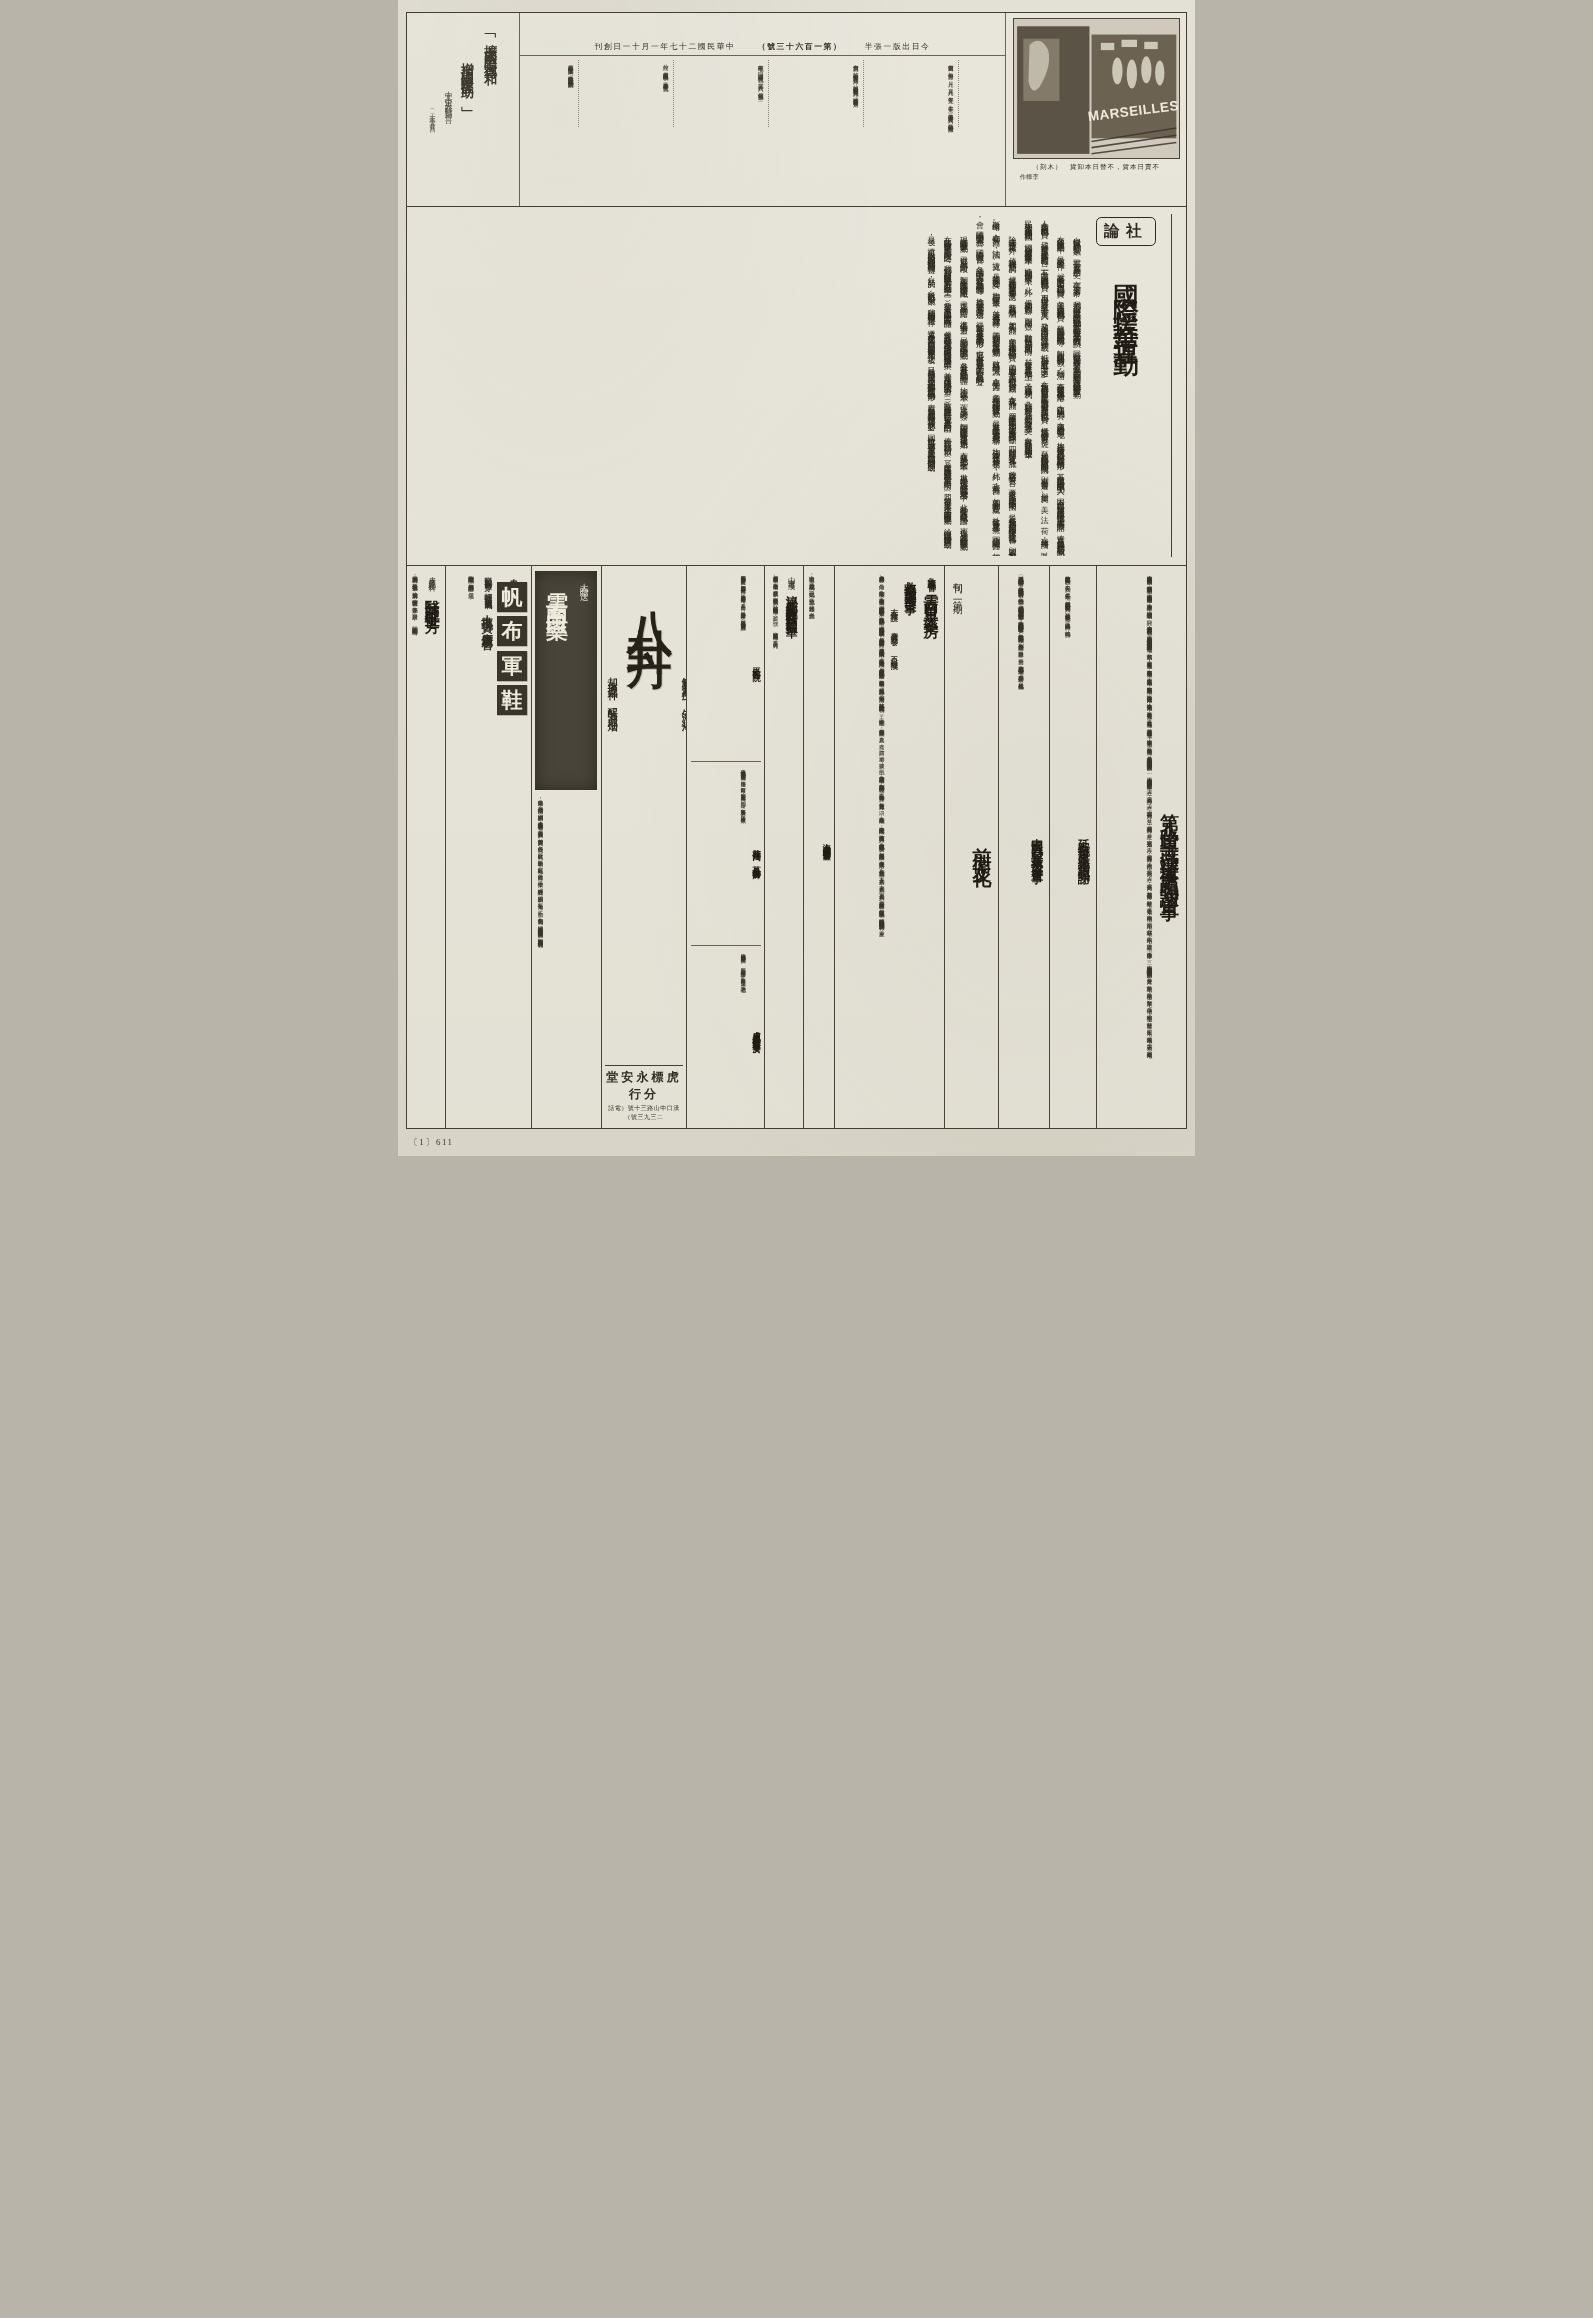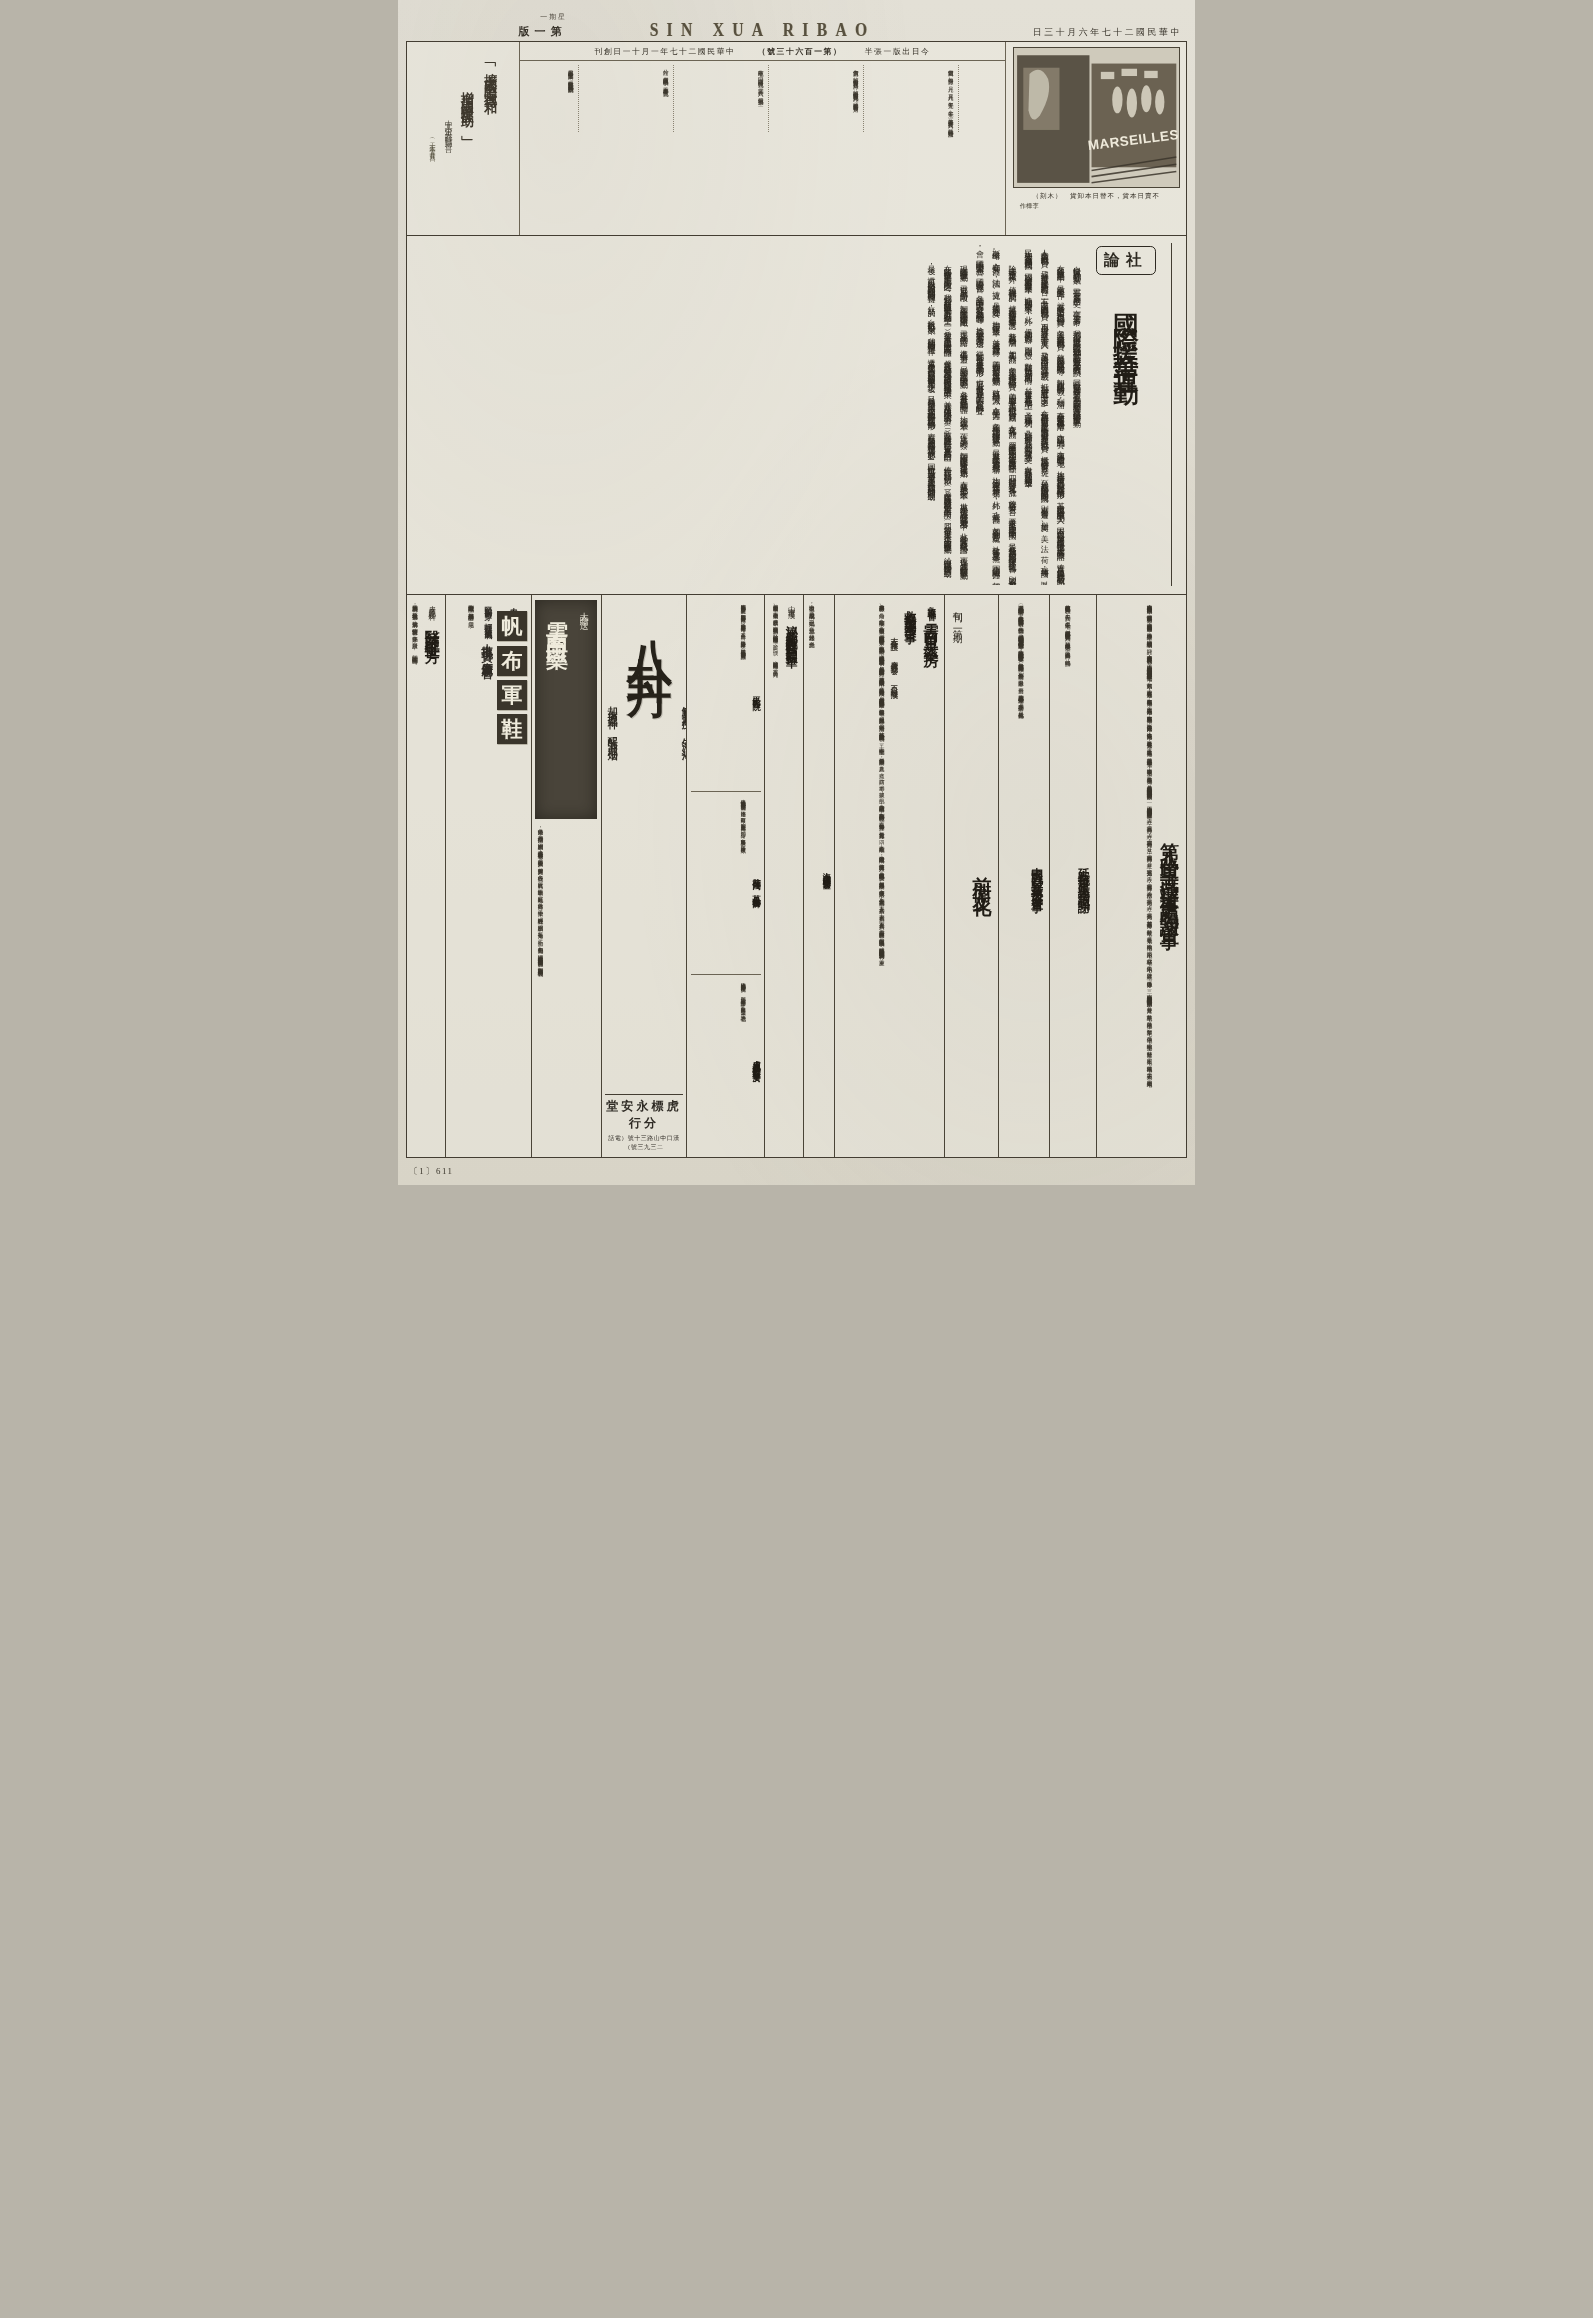--- a/index.html
+++ b/index.html
@@ -41,21 +41,21 @@
   .slogan .attr { font-size:7.8px; letter-spacing:3.1px; margin-top:57px; color:#454035; }
   .slogan .dt { font-size:6px; letter-spacing:1.6px; margin-top:78px; color:#55503f; }
 
   .mastcenter { flex:1; border-left:0.5px solid #6b6454; border-right:0.5px solid #6b6454; display:flex; flex-direction:column; }
   .paper-title { text-align:center; padding:7.3px 0 1px 0; }
   .paper-title span {
     font-size:67px; font-weight:bold; letter-spacing:17.7px; line-height:1.05; color:#242019;
     text-shadow:1px 1px 0 rgba(36,32,25,.25), -0.5px -0.5px 0 rgba(36,32,25,.18);
     font-family:"Liberation Serif",serif;
   }
-  .founding-line { text-align:center; font-size:7.8px; letter-spacing:1.6px; padding:4.2px 0 3.1px 0; border-bottom:0.5px solid #6b6454; color:#332e25; }
+  .founding-line { text-align:center; font-size:7.8px; letter-spacing:1.6px; padding:4.2px 0 3.1px 0; border-bottom:0.5px solid #6b6454; color:#332e25;margin-top:24px; }
   .founding-line b { font-weight:bold; }
   .pricebox { flex:1; display:flex; flex-direction:row-reverse; justify-content:space-around; padding:4.2px 5.2px; }
   .pricebox .pcol { height:67px; font-size:5.5px; line-height:1.75; letter-spacing:0.5px; color:#3b362c; border-right:0.5px dotted #8a8372; padding-right:3.1px; }
 
   .woodcut { width:180px; padding:5.2px 6.3px 2.1px 6.3px; }
   .wc-img { width:100%; height:141px; border:0.5px solid #4a4437; background:#d6d2c4; overflow:hidden; }
   .wc-caption { font-size:6.5px; letter-spacing:1px; text-align:center; margin-top:4.2px; color:#332e25; }
   .wc-author { font-size:6.3px; text-align:left; margin-top:1px; padding-left:7.3px; color:#454033; }
 
   
@@ -108,30 +108,20 @@
   .mini-v { font-size:7.8px; font-weight:bold; letter-spacing:2.1px; }
 
   .footer { display:flex; padding:7.3px 3.1px 2.1px 3.1px; }
   .foot-mark { font-size:8.9px; letter-spacing:1.6px; color:#3a352b; }
 </style>
 </head>
 <body>
 
 <div class="sheet">
 
-  <div class="topstrip">
-    <div class="top-left">
-      <span class="weekday rtl">星期一</span>
-      <div class="edition rtl">第一版</div>
-    </div>
-    <div class="top-center">
-      <span class="romanized">SIN XUA RIBAO</span>
-    </div>
-    <div class="top-right rtl">中華民國二十七年六月十三日</div>
-  </div>
 
   <div class="frame">
 
     <div class="mastrow">
 
       <div class="slogan">
         <div class="v q">「擴大國際宣傳和</div>
         <div class="v q q2">增加國際援助。」</div>
         <div class="v attr">中共中央對時局宣言</div>
         <div class="v dt">（二十六年十二月廿五日）</div>

